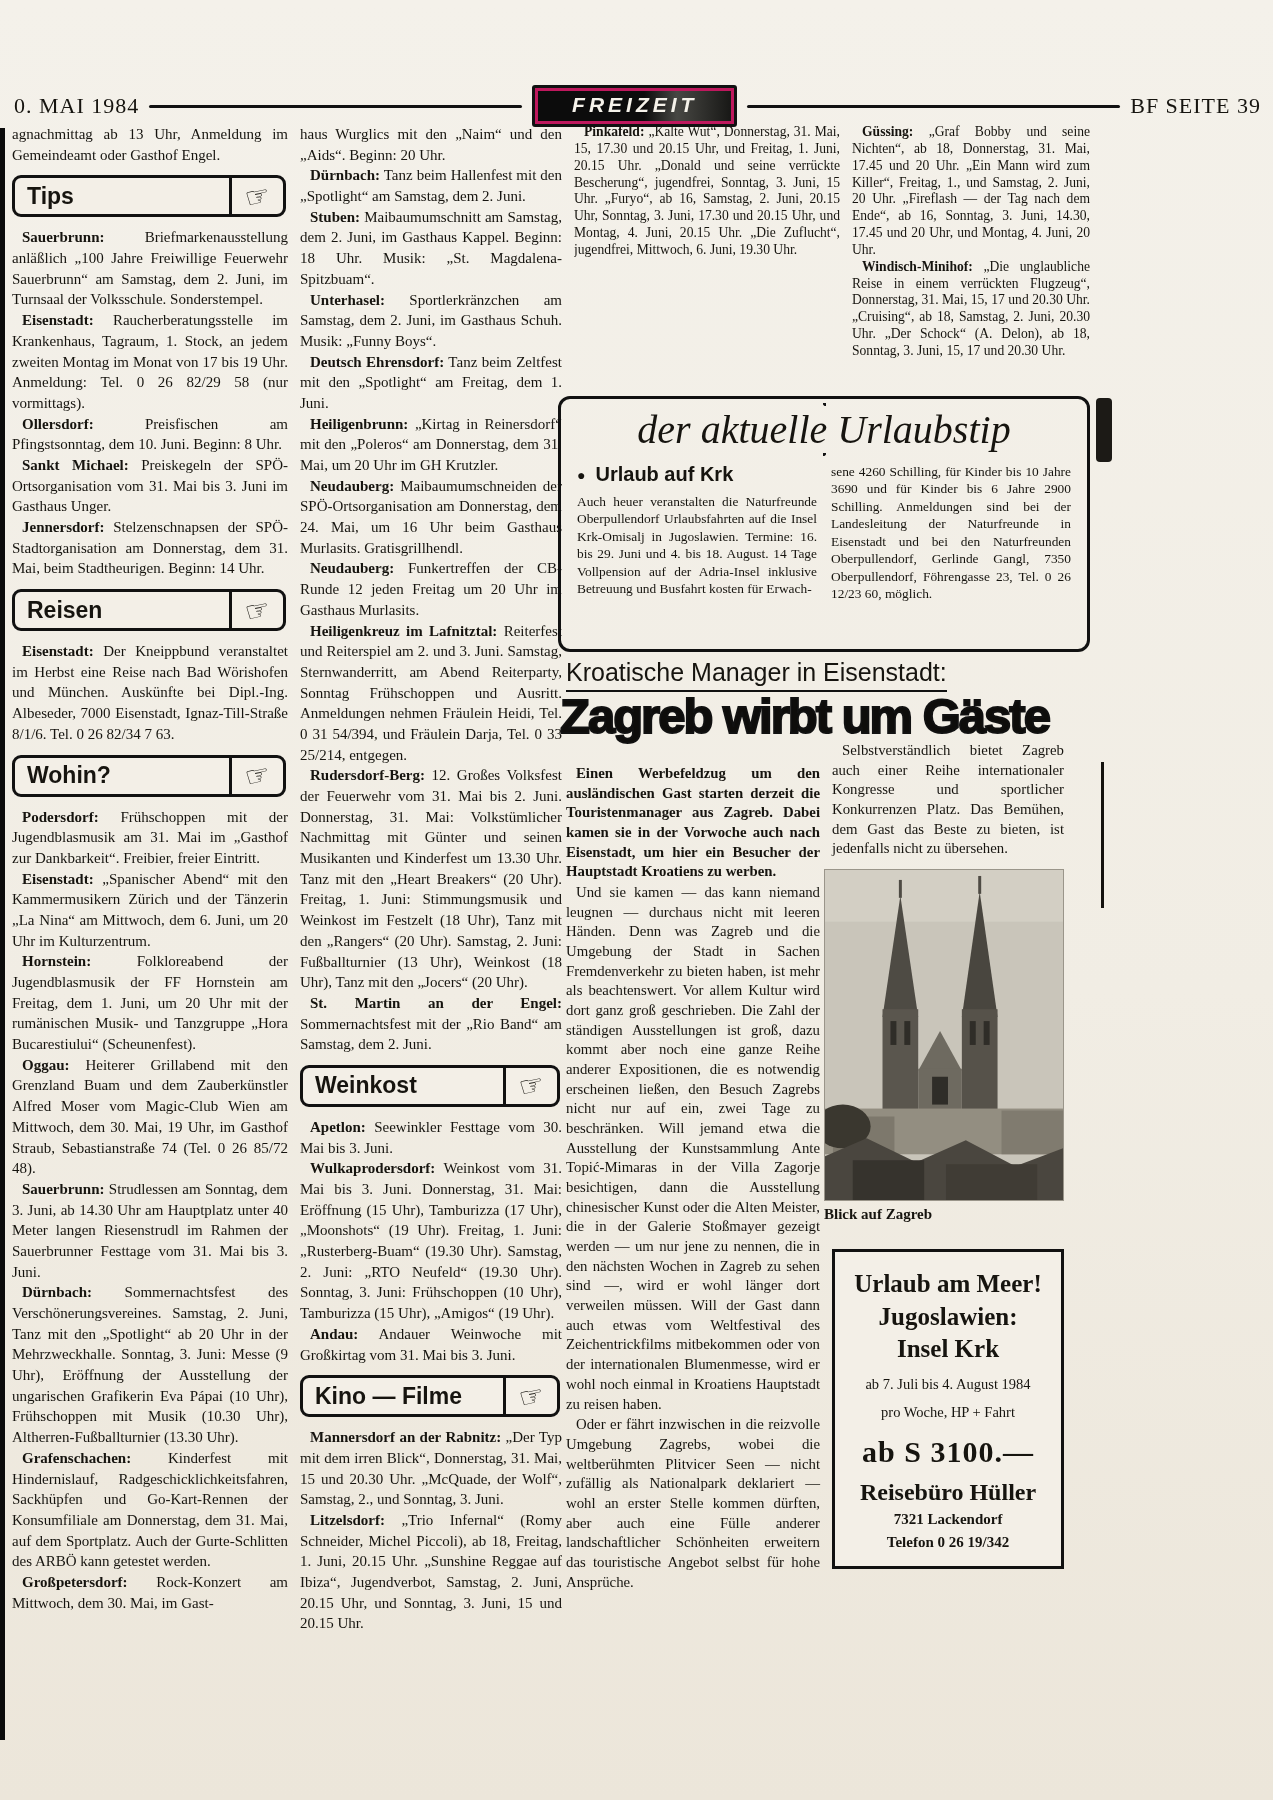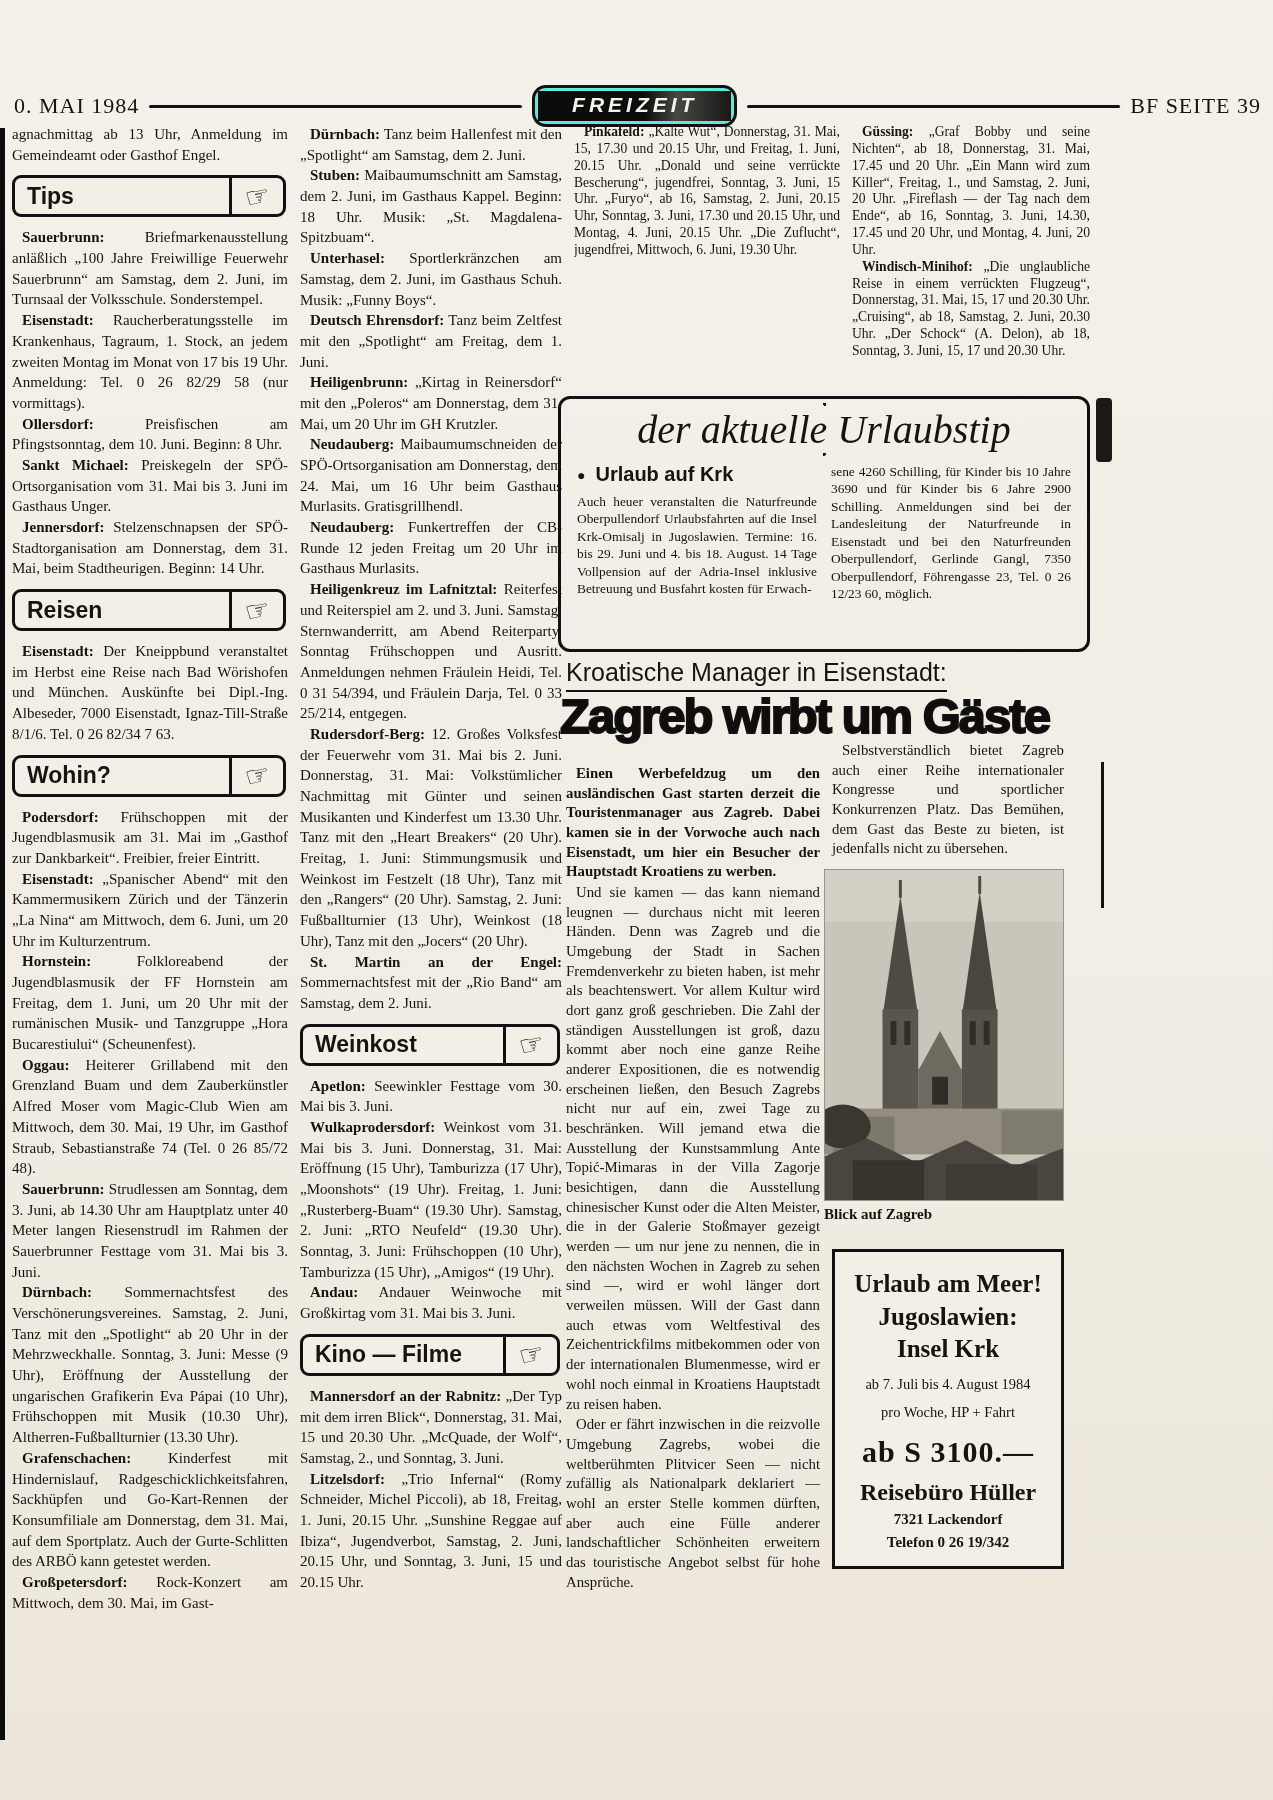--- a/index.html
+++ b/index.html
@@ -11,25 +11,25 @@
     color:#16140f;
     overflow:hidden;
   }
 
   
   .edge-left { position:absolute; left:0; top:128px; width:5px; height:1612px; background:#0b0b0b; }
   .edge-blob { position:absolute; left:1096px; top:398px; width:16px; height:64px; background:#1c1a16; border-radius:4px; }
   .edge-line-right { position:absolute; left:1101px; top:762px; width:3px; height:146px; background:#14120e; }
 
   
-  .header { position:absolute; top:84px; left:14px; right:12px; height:44px; display:flex; align-items:center; gap:10px; }
+  .header { position:absolute; top:84px; left:14px; right:12px; height:44px; display:flex; align-items:center; gap:10px;justify-content:flex-end; }
   .hdate { font-size:22px; letter-spacing:1px; white-space:nowrap; }
   .hpage { font-size:22px; letter-spacing:1px; white-space:nowrap; }
   .hrule { flex:1; height:3px; background:#111; border-radius:2px; }
-  .fbox { border:3px solid #111; border-radius:14px; padding:3px; background:#5eead4; }
+  .fbox { border:3px solid #111; border-radius:3px; padding:3px; background:#be185d; }
   .fbar { background:linear-gradient(90deg,#0c0c0c 55%, #474743 72%, #181816);
           color:#f5f2ea; font-family:"Liberation Sans", sans-serif; font-weight:bold; font-style:italic;
           font-size:21px; letter-spacing:4px; padding:2px 34px 4px; }
 
   
   .col { position:absolute; top:124px; }
   #col1 { left:12px;  width:276px; }
   #col2 { left:300px; width:262px; }
   #col3 { left:574px; width:266px; height:268px; overflow:hidden; }
   #col4 { left:852px; width:238px; height:268px; overflow:hidden; }
@@ -135,20 +135,21 @@
   <p class="item"><b>Eisenstadt:</b> <span>„Spanischer Abend“ mit den Kammermusikern Zürich und der Tänzerin „La Nina“ am Mittwoch, dem 6. Juni, um 20 Uhr im Kulturzentrum.</span></p>
   <p class="item"><b>Hornstein:</b> <span>Folkloreabend der Jugendblasmusik der FF Hornstein am Freitag, dem 1. Juni, um 20 Uhr mit der rumänischen Musik- und Tanzgruppe „Hora Bucarestiului“ (Scheunenfest).</span></p>
   <p class="item"><b>Oggau:</b> <span>Heiterer Grillabend mit den Grenzland Buam und dem Zauberkünstler Alfred Moser vom Magic-Club Wien am Mittwoch, dem 30. Mai, 19 Uhr, im Gasthof Straub, Sebastianstraße 74 (Tel. 0 26 85/72 48).</span></p>
   <p class="item"><b>Sauerbrunn:</b> <span>Strudlessen am Sonntag, dem 3. Juni, ab 14.30 Uhr am Hauptplatz unter 40 Meter langen Riesenstrudl im Rahmen der Sauerbrunner Festtage vom 31. Mai bis 3. Juni.</span></p>
   <p class="item"><b>Dürnbach:</b> <span>Sommernachtsfest des Verschönerungsvereines. Samstag, 2. Juni, Tanz mit den „Spotlight“ ab 20 Uhr in der Mehrzweckhalle. Sonntag, 3. Juni: Messe (9 Uhr), Eröffnung der Ausstellung der ungarischen Grafikerin Eva Pápai (10 Uhr), Frühschoppen mit Musik (10.30 Uhr), Altherren-Fußballturnier (13.30 Uhr).</span></p>
   <p class="item"><b>Grafenschachen:</b> <span>Kinderfest mit Hindernislauf, Radgeschicklichkeitsfahren, Sackhüpfen und Go-Kart-Rennen der Konsumfiliale am Donnerstag, dem 31. Mai, auf dem Sportplatz. Auch der Gurte-Schlitten des ARBÖ kann getestet werden.</span></p>
   <p class="item"><b>Großpetersdorf:</b> <span>Rock-Konzert am Mittwoch, dem 30. Mai, im Gast-</span></p>
 </div>
 
 <div class="col" id="col2">
+  <p class="item noind">haus Wurglics mit den „Naim“ und den „Aids“. Beginn: 20 Uhr.</p>
   <p class="item"><b>Dürnbach:</b> <span>Tanz beim Hallenfest mit den „Spotlight“ am Samstag, dem 2. Juni.</span></p>
   <p class="item"><b>Stuben:</b> <span>Maibaumumschnitt am Samstag, dem 2. Juni, im Gasthaus Kappel. Beginn: 18 Uhr. Musik: „St. Magdalena-Spitzbuam“.</span></p>
   <p class="item"><b>Unterhasel:</b> <span>Sportlerkränzchen am Samstag, dem 2. Juni, im Gasthaus Schuh. Musik: „Funny Boys“.</span></p>
   <p class="item"><b>Deutsch Ehrensdorf:</b> <span>Tanz beim Zeltfest mit den „Spotlight“ am Freitag, dem 1. Juni.</span></p>
   <p class="item"><b>Heiligenbrunn:</b> <span>„Kirtag in Reinersdorf“ mit den „Poleros“ am Donnerstag, dem 31. Mai, um 20 Uhr im GH Krutzler.</span></p>
   <p class="item"><b>Neudauberg:</b> <span>Maibaumumschneiden der SPÖ-Ortsorganisation am Donnerstag, dem 24. Mai, um 16 Uhr beim Gasthaus Murlasits. Gratisgrillhendl.</span></p>
   <p class="item"><b>Neudauberg:</b> <span>Funkertreffen der CB-Runde 12 jeden Freitag um 20 Uhr im Gasthaus Murlasits.</span></p>
   <p class="item"><b>Heiligenkreuz im Lafnitztal:</b> <span>Reiterfest und Reiterspiel am 2. und 3. Juni. Samstag, Sternwanderritt, am Abend Reiterparty, Sonntag Frühschoppen und Ausritt. Anmeldungen nehmen Fräulein Heidi, Tel. 0 31 54/394, und Fräulein Darja, Tel. 0 33 25/214, entgegen.</span></p>
   <p class="item"><b>Rudersdorf-Berg:</b> <span>12. Großes Volksfest der Feuerwehr vom 31. Mai bis 2. Juni. Donnerstag, 31. Mai: Volkstümlicher Nachmittag mit Günter und seinen Musikanten und Kinderfest um 13.30 Uhr. Tanz mit den „Heart Breakers“ (20 Uhr). Freitag, 1. Juni: Stimmungsmusik und Weinkost im Festzelt (18 Uhr), Tanz mit den „Rangers“ (20 Uhr). Samstag, 2. Juni: Fußballturnier (13 Uhr), Weinkost (18 Uhr), Tanz mit den „Jocers“ (20 Uhr).</span></p>
   <p class="item"><b>St. Martin an der Engel:</b> <span>Sommernachtsfest mit der „Rio Band“ am Samstag, dem 2. Juni.</span></p>

